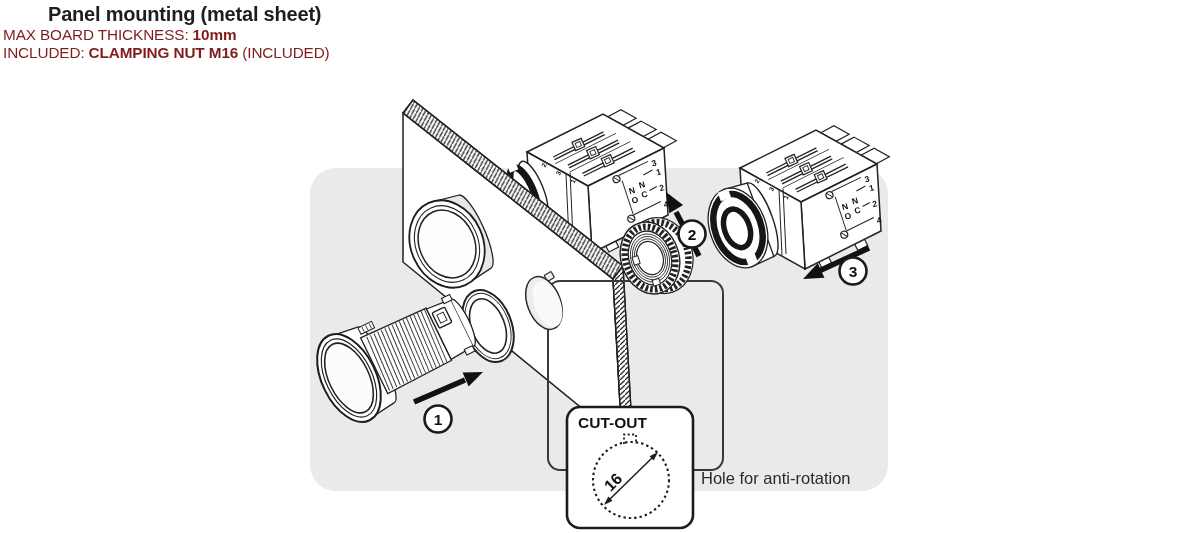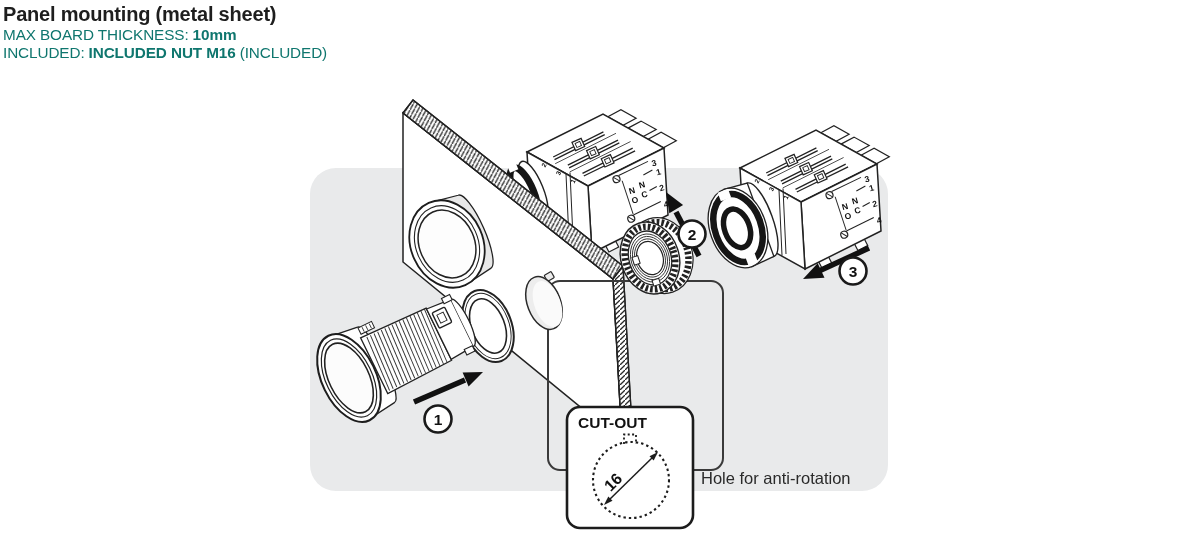--- a/index.html
+++ b/index.html
@@ -1,21 +1,21 @@
 <!DOCTYPE html>
 <html><head>
 <meta charset="utf-8">
 <style>
   html,body{margin:0;padding:0;background:#fff;width:1200px;height:533px;overflow:hidden;
     font-family:"Liberation Sans",sans-serif;}
   .stage{position:relative;width:1200px;height:533px;}
   svg{position:absolute;left:0;top:0;}
   .hdr{position:absolute;left:3px;top:2px;color:#1e1e1e;}
-  .hdr-title{font-size:20px;font-weight:bold;letter-spacing:-0.2px;line-height:24px;}
-  .hdr-line{font-size:15.3px;line-height:18px;letter-spacing:-0.1px;color:#0f766e;}
+  .hdr-title{font-size:20px;font-weight:bold;letter-spacing:-0.2px;line-height:24px;margin-left:45px;}
+  .hdr-line{font-size:15.3px;line-height:18px;letter-spacing:-0.1px;color:#7f1d1d;}
   .hdr-line .b{font-weight:bold;}
   .hdr-line span{margin-right:4px;}
   .hdr-line span:last-child{margin-right:0;}
   text{font-family:"Liberation Sans",sans-serif;}
 </style>
 </head>
 <body>
 
 <div class="stage">
 
@@ -280,17 +280,17 @@
 
   <text x="701" y="484" font-size="16.5" fill="#2a2a2a" letter-spacing="0">Hole for anti-rotation</text>
 </svg>
 
 <div class="hdr">
   <div class="hdr-title">Panel mounting (metal sheet)</div>
   <div class="hdr-line">
     <span>MAX BOARD THICKNESS:</span><span class="b">10mm</span>
   </div>
   <div class="hdr-line">
-    <span>INCLUDED:</span><span class="b">INCLUDED NUT M16</span><span>(INCLUDED)</span>
+    <span>INCLUDED:</span><span class="b">CLAMPING NUT M16</span><span>(INCLUDED)</span>
   </div>
 </div>
 
 </div>
 
 </body></html>

